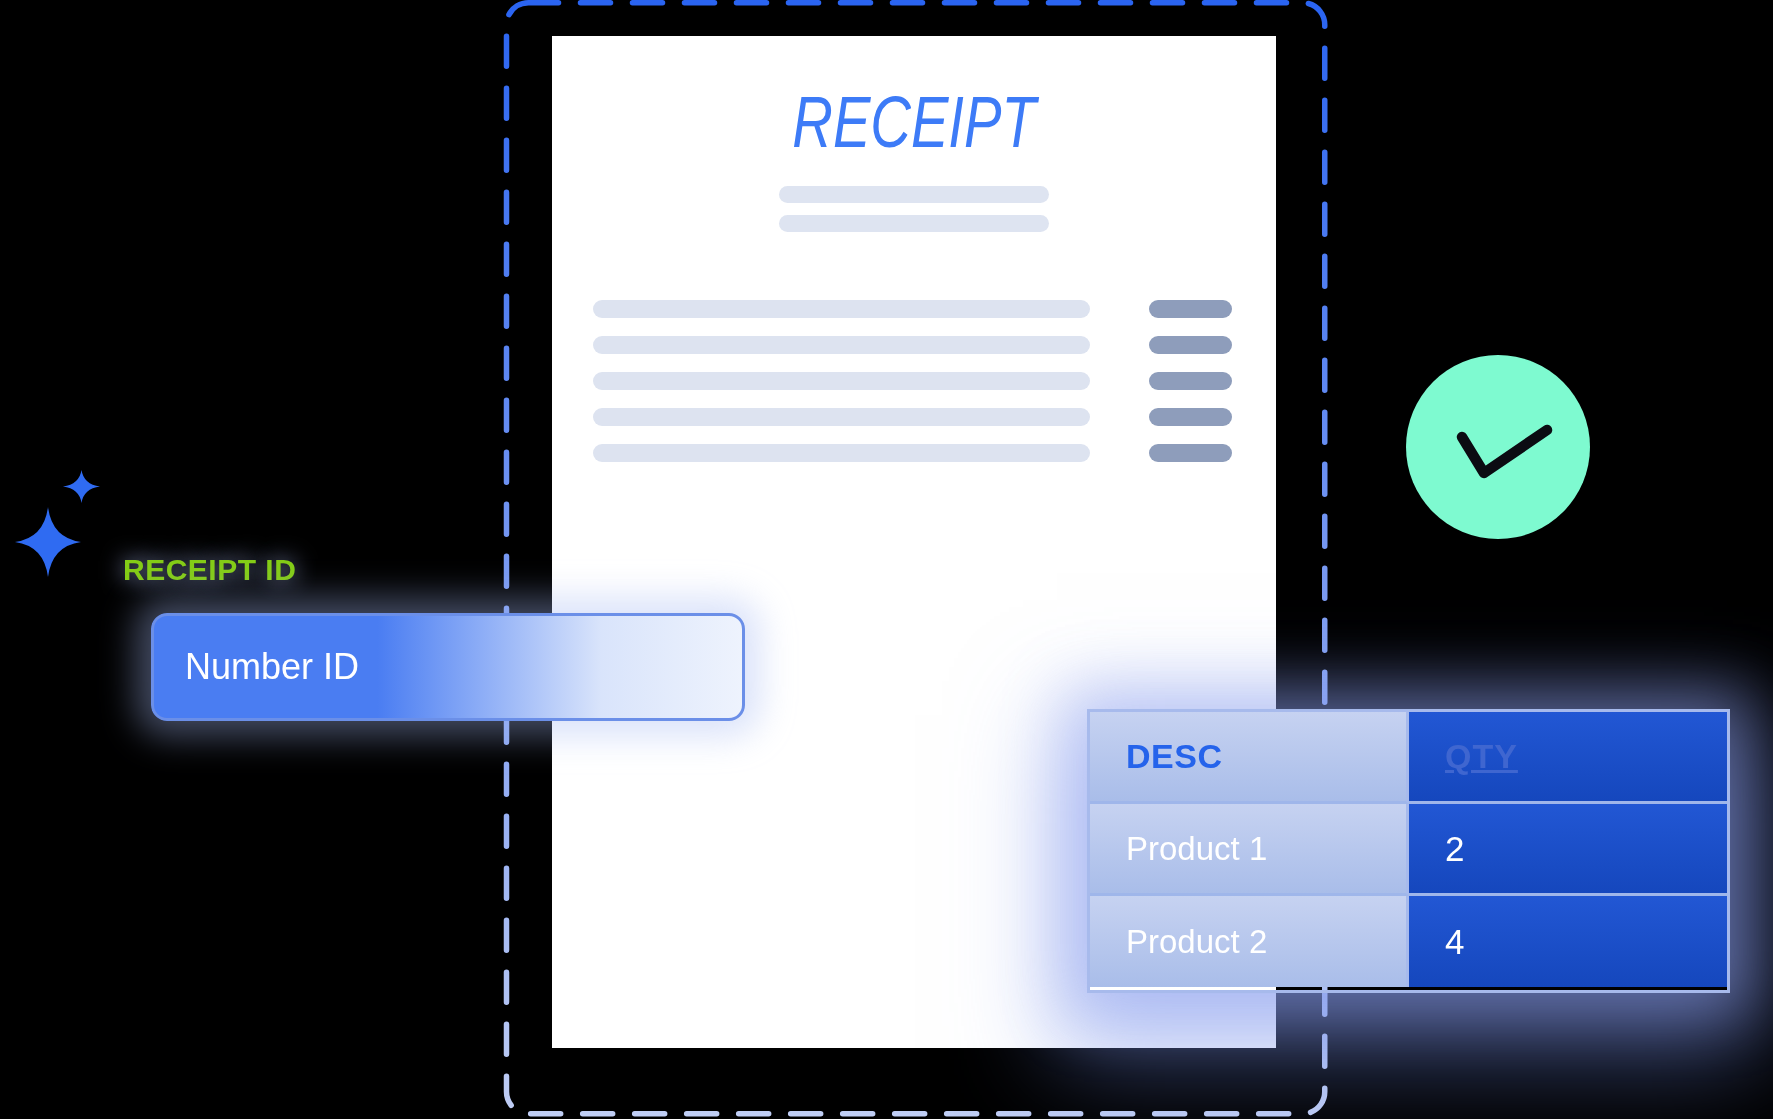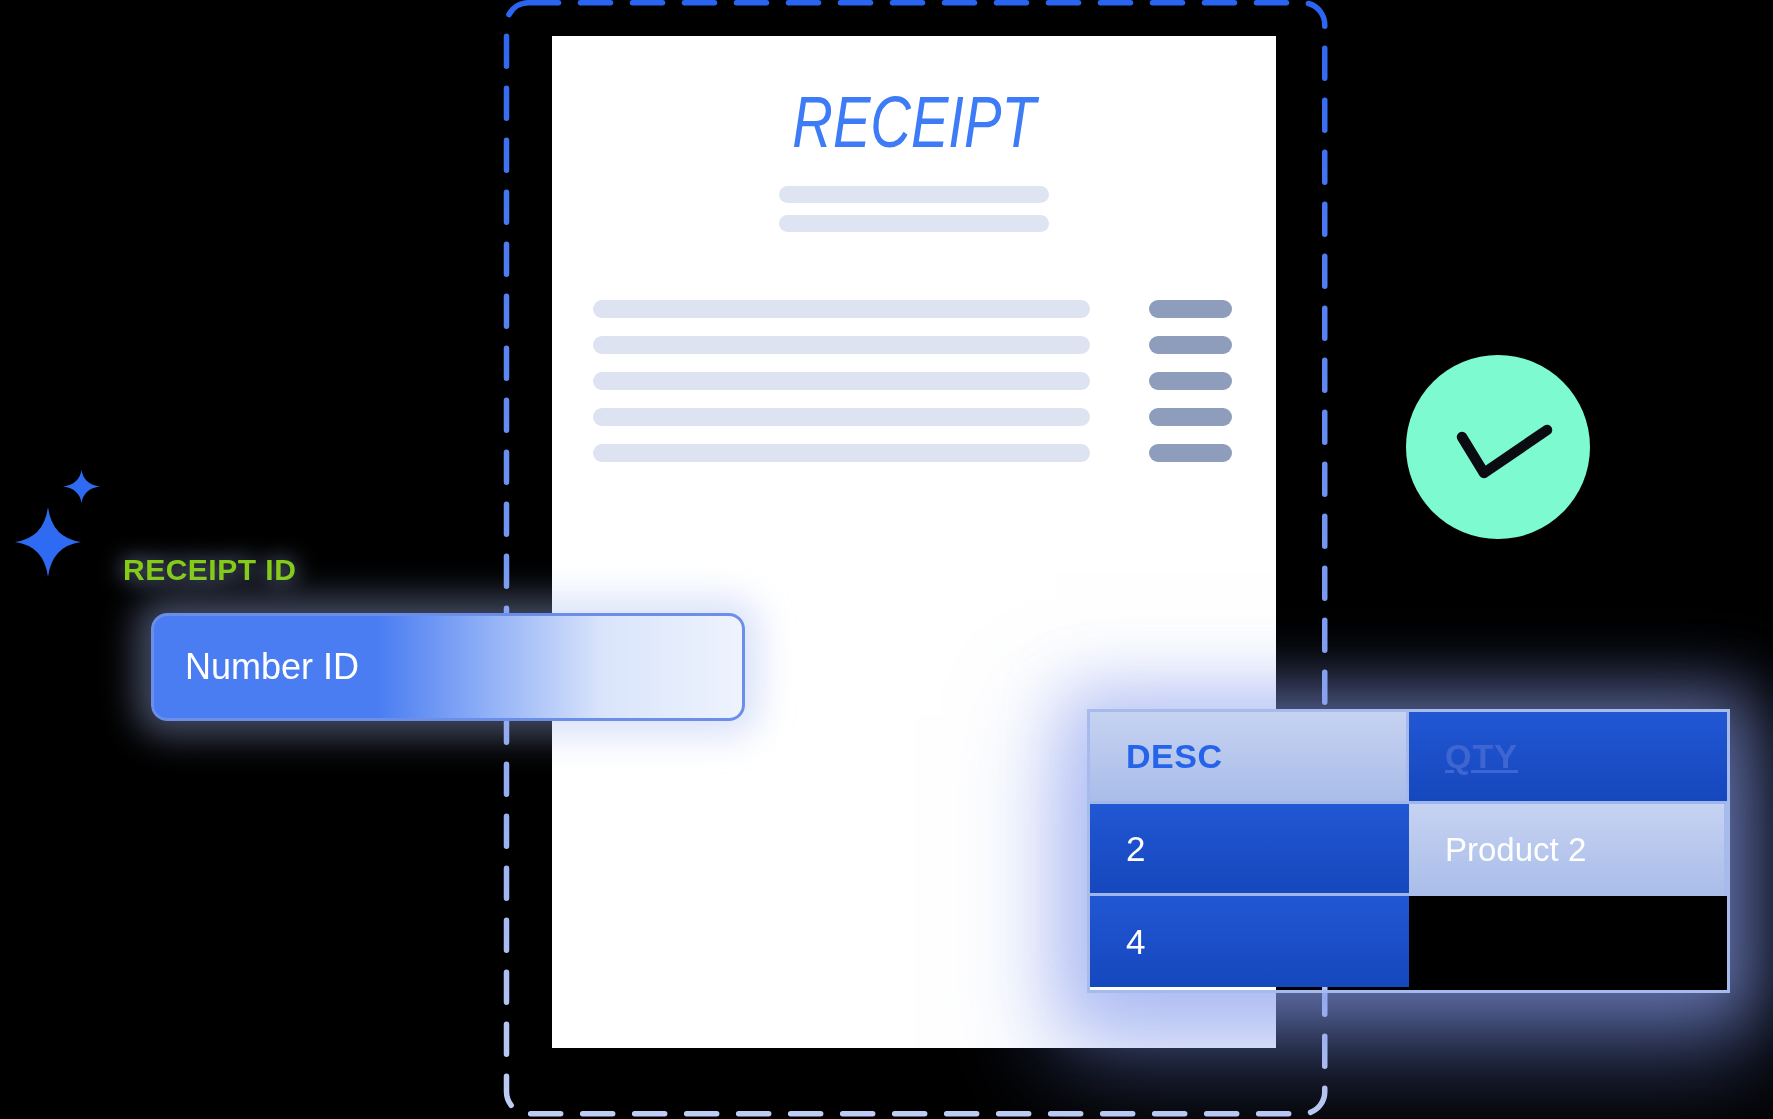--- a/index.html
+++ b/index.html
@@ -114,20 +114,23 @@
   <input class="abs field-input" type="text" readonly="" value="Number ID" style="">
 
   <div class="abs xtable">
     <div class="cell colL rowTop">
       <span class="hdr-desc">DESC</span>
     </div>
     <div class="cell colR rowTop">
       <span class="hdr-qty">QTY</span>
     </div>
 
+    <div class="cell colL rowTop">
+      <span class="cell-desc">Product 1</span>
+    </div>
     <div class="cell colR rowTop">
       <span class="cell-qty">2</span>
     </div>
 
     <div class="cell colL">
       <span class="cell-desc">Product 2</span>
     </div>
     <div class="cell colR">
       <span class="cell-qty">4</span>
     </div>

